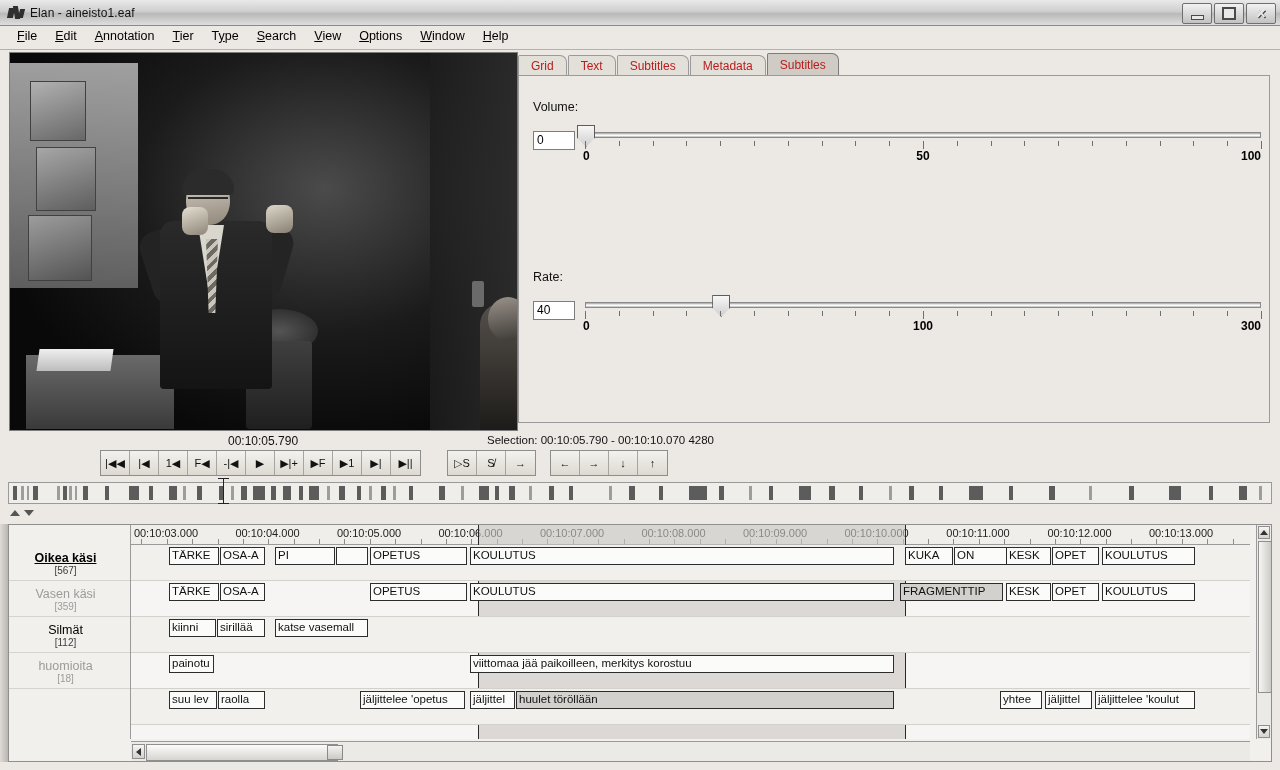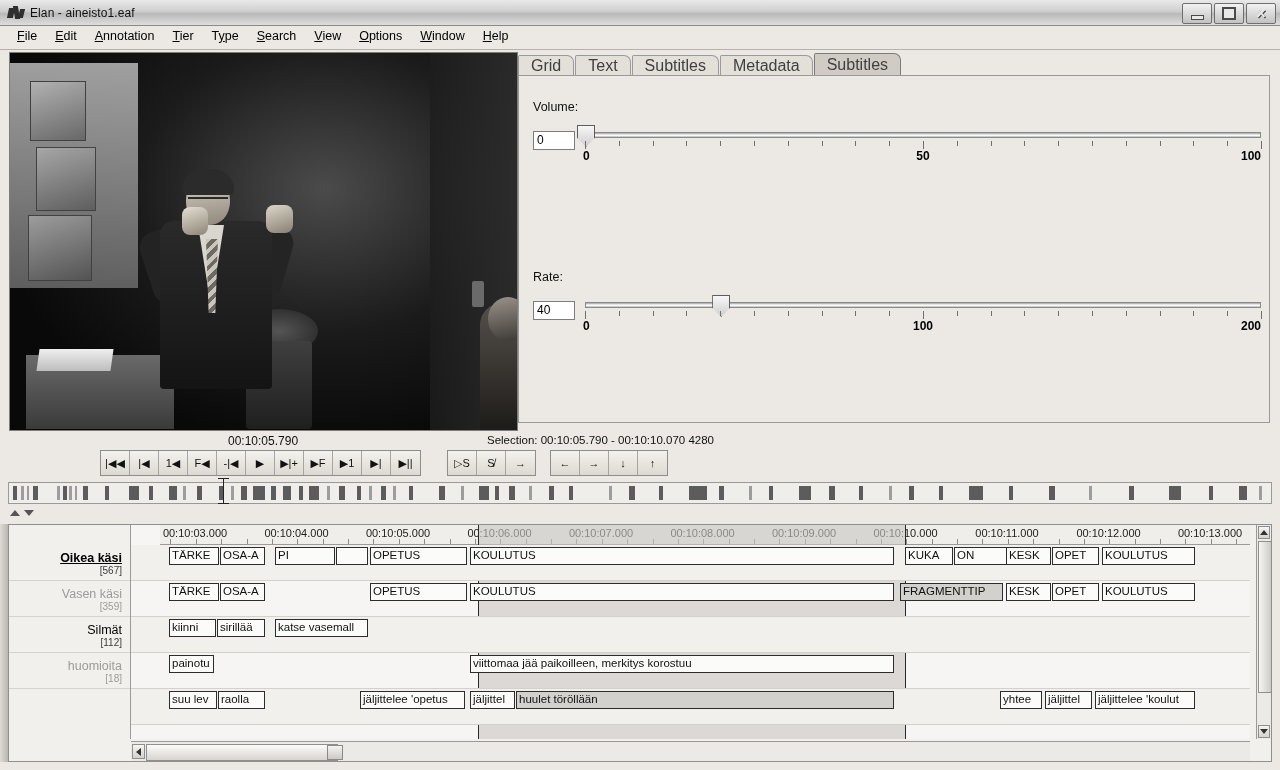--- a/index.html
+++ b/index.html
@@ -97,21 +97,21 @@
         background:linear-gradient(90deg,#1d1d1d,#303030);opacity:.8;}
   .ext{position:absolute;left:462px;top:228px;width:12px;height:26px;background:#6a6a6a;border-radius:2px;}
 
   .right-panel{
     position:absolute;left:518px;top:52px;width:754px;height:377px;
   }
   .tabstrip{position:absolute;left:0;top:0;height:24px;display:flex;align-items:flex-end;gap:1px;}
   .tab{
     height:20px;padding:0 12px;display:flex;align-items:center;
     background:#e3e0da;border:1px solid #9a9a9a;border-bottom:none;
-    border-radius:2px 7px 0 0;font-size:16px;color:#404040;
+    border-radius:2px 7px 0 0;font-size:12px;color:#b91c1c;
   }
   .tab.active{background:#d0ccc5;height:22px;font-weight:normal;border-color:#7c7c7c;}
   .tabbody{
     position:absolute;left:0;top:23px;width:752px;height:348px;
     background:#ece9e4;border:1px solid #9a9a9a;box-sizing:border-box;
   }
   .slider-block{position:absolute;left:14px;width:728px;}
   .sl-label{font-size:12.5px;color:#111;margin-bottom:9px;}
   .sl-row{display:flex;align-items:center;}
   .sl-input{
@@ -166,32 +166,32 @@
 
   
   .tlwrap{
     position:absolute;left:8px;top:524px;width:1264px;height:238px;
     background:#f1f0ed;border:1px solid #8f8f8f;box-sizing:border-box;
   }
   .tl-names{position:absolute;left:0;top:0;width:122px;height:214px;background:#f1f0ed;
     border-right:1px solid #9a9a9a;box-sizing:border-box;}
   .tl-name{
     position:absolute;left:0;width:121px;box-sizing:border-box;
-    padding-right:8px;text-align:right;
+    padding-right:8px;text-align:center;
     border-bottom:1px solid #d6d4cf;
   }
   .tl-name .nm{font-size:12.5px;line-height:14px;}
   .tl-name .ct{font-size:10px;line-height:11px;color:#3b3b3b;}
   .tl-name.active .nm{font-weight:bold;text-decoration:underline;color:#000;}
   .tl-name.dim .nm,.tl-name.dim .ct{color:#9b9b9b;}
 
   .tl-canvas{position:absolute;left:122px;top:0;width:1119px;height:214px;overflow:hidden;
     background:#f6f5f3;}
   .ruler{position:absolute;left:0;top:0;width:1119px;height:20px;background:#efeeea;
-    border-bottom:1px solid #9a9a9a;box-sizing:border-box;margin-left:29px;}
+    border-bottom:1px solid #9a9a9a;box-sizing:border-box;}
   .ruler .lab{position:absolute;top:2px;font-size:11px;color:#222;transform:translateX(-50%);}
   .ruler .tk{position:absolute;bottom:0;width:1px;height:5px;background:#8b8b8b;}
   .selband{position:absolute;top:0;height:214px;background:#c9c7c4;opacity:.62;}
   .selline{position:absolute;top:0;width:1px;height:214px;background:#2a2a2a;}
   .rowline{position:absolute;left:0;width:1119px;height:1px;background:#d3d1cc;}
   .rowbg{position:absolute;left:0;width:1119px;}
   .ann{
     position:absolute;box-sizing:border-box;
     border:1px solid #2c2c2c;background:#fbfbfa;
     font-size:11.5px;line-height:13px;color:#111;
@@ -362,21 +362,21 @@
                 <i style="left: 75%;"></i>
                 <i style="left: 80%;"></i>
                 <i style="left: 85%;"></i>
                 <i style="left: 90%;"></i>
                 <i style="left: 95%;"></i>
                 <i class="maj" style="left: 100%;"></i>
               </div>
             <div class="sl-scale" id="rate-scale">
                 <span style="left: 0%; transform: translateX(-2px);">0</span>
                 <span style="left: 50%;">100</span>
-                <span style="left: 100%; transform: translateX(-100%);">200</span>
+                <span style="left: 100%; transform: translateX(-100%);">300</span>
               </div>
           </div>
         </div>
       </div>
 
     </div>
   </div>
 
   <div class="timelabel">00:10:05.790</div>
   <div class="sellabel">Selection: 00:10:05.790 - 00:10:10.070  4280</div>

